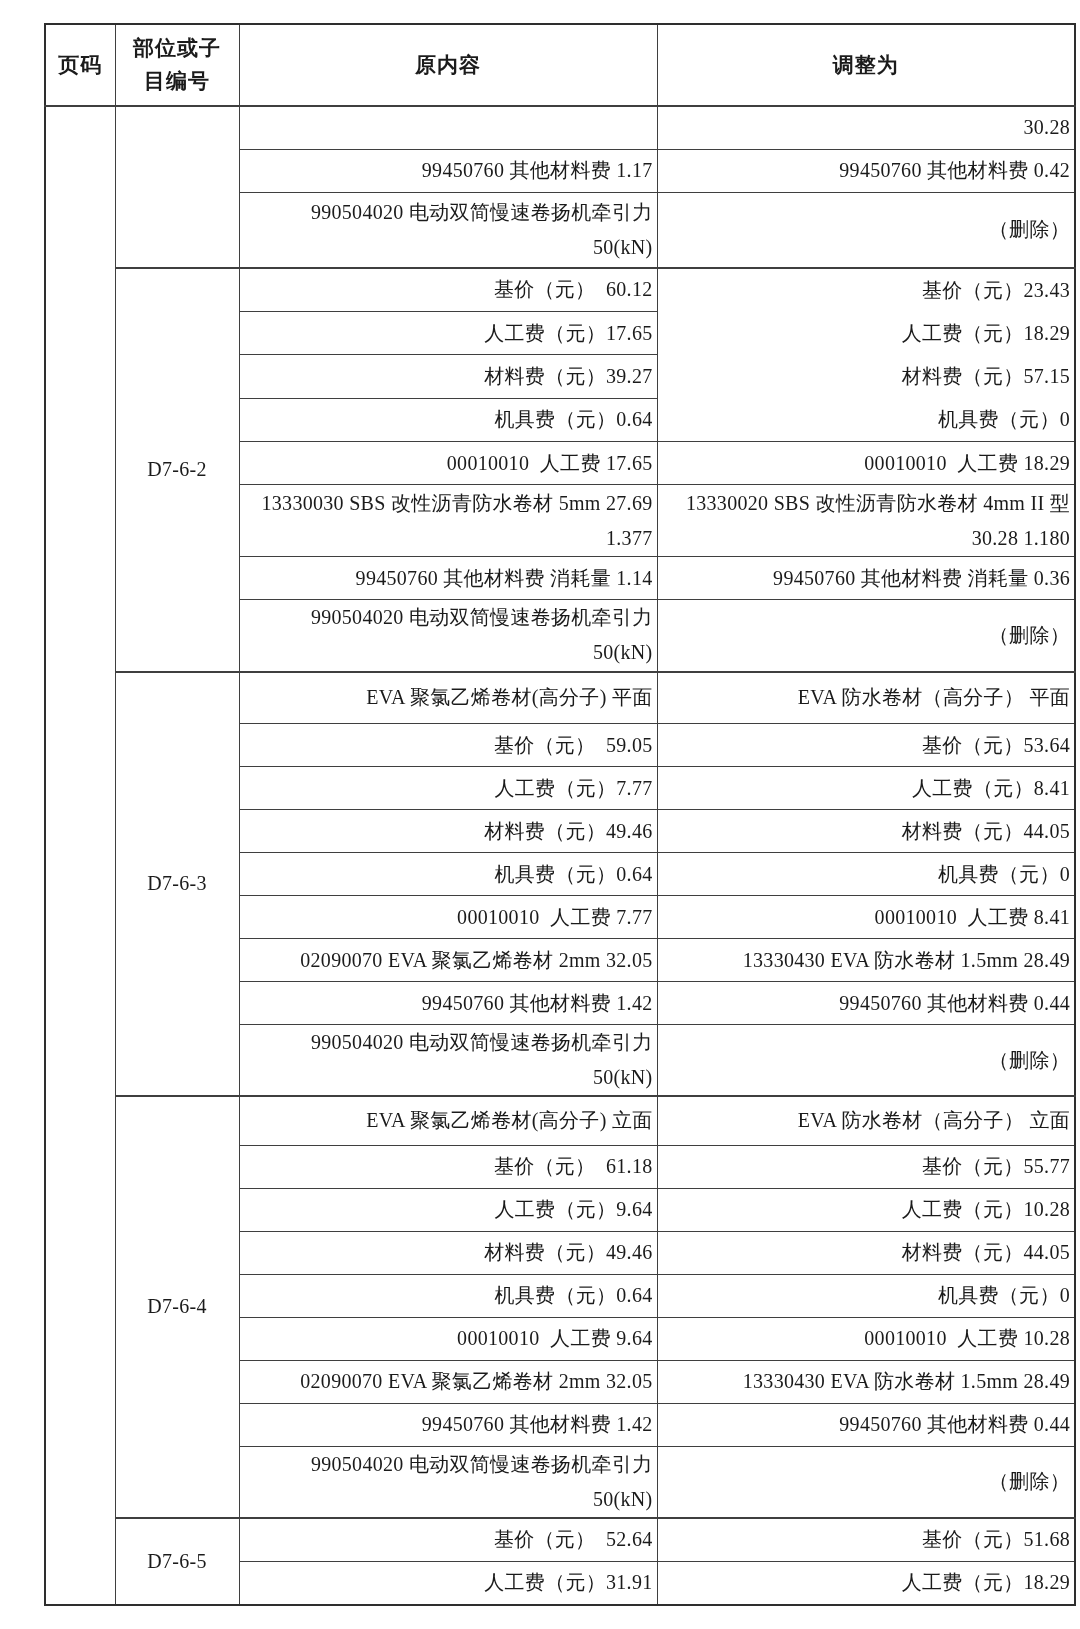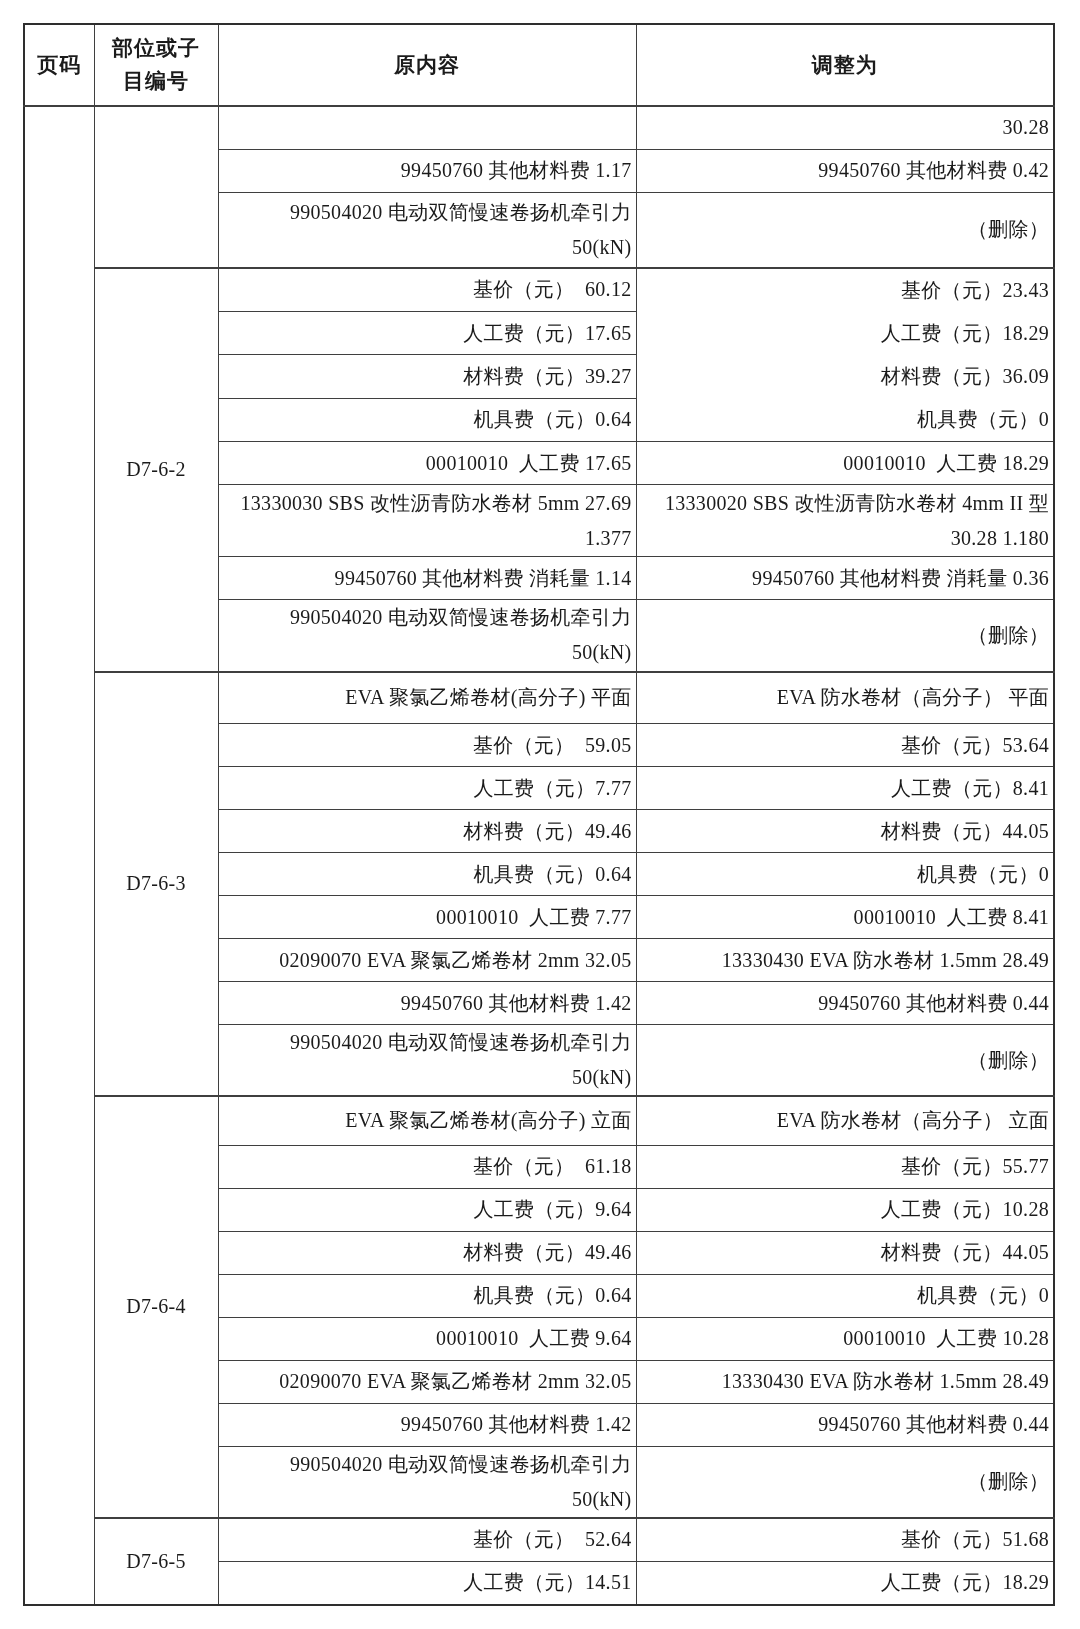--- a/index.html
+++ b/index.html
@@ -4,21 +4,21 @@
 <style>
   * { box-sizing: border-box; }
   html, body { margin: 0; padding: 0; background: #ffffff; }
   body {
     width: 1080px; height: 1629px;
     font-family: "Liberation Serif", "DejaVu Serif", serif;
     color: #1b1b1b;
   }
   .sheet { position: relative; width: 1080px; height: 1629px; background: #fff; overflow: hidden; }
   table.adj {
-    position: absolute; left: 23px; top: 23px;
+    position: absolute; left: 44px; top: 23px;
     width: 1030px;
     border-collapse: collapse; table-layout: fixed;
     border: 2.5px solid #2e2e2e;
   }
   col.w-page { width: 70px; }
   col.w-sec  { width: 124px; }
   col.w-orig { width: 418px; }
   col.w-adj  { width: 418px; }
   th, td {
     border: 1.5px solid #3f3f3f;
@@ -100,21 +100,21 @@
         <tr class="sec-top" style="height: 43px;">
           <td class="c-sec" rowspan="8">
             <div class="line">D7-6-2</div>
           </td>
           <td class="c-orig">
             <div class="line">基价（元）  60.12</div>
           </td>
           <td class="c-adj merged" rowspan="4">
             <div class="line">基价（元）23.43</div>
             <div class="line">  人工费（元）18.29</div>
-            <div class="line">  材料费（元）36.09</div>
+            <div class="line">  材料费（元）57.15</div>
             <div class="line">  机具费（元）0</div>
           </td>
         </tr>
         <tr style="height: 43px;">
           <td class="c-orig">
             <div class="line">  人工费（元）17.65</div>
           </td>
         </tr>
         <tr style="height: 43px;">
           <td class="c-orig">
@@ -319,21 +319,21 @@
           </td>
           <td class="c-orig">
             <div class="line">基价（元）  52.64</div>
           </td>
           <td class="c-adj">
             <div class="line">基价（元）51.68</div>
           </td>
         </tr>
         <tr style="height: 43px;">
           <td class="c-orig">
-            <div class="line">  人工费（元）14.51</div>
+            <div class="line">  人工费（元）31.91</div>
           </td>
           <td class="c-adj">
             <div class="line">  人工费（元）18.29</div>
           </td>
         </tr>
       </tbody>
   </table>
 </div>
 
 </body></html>

